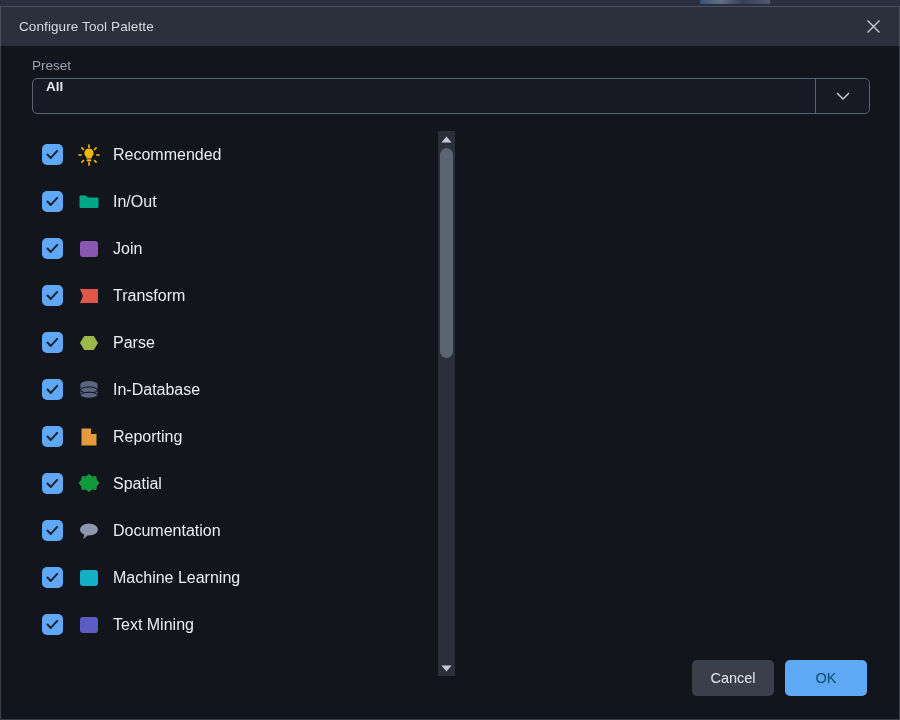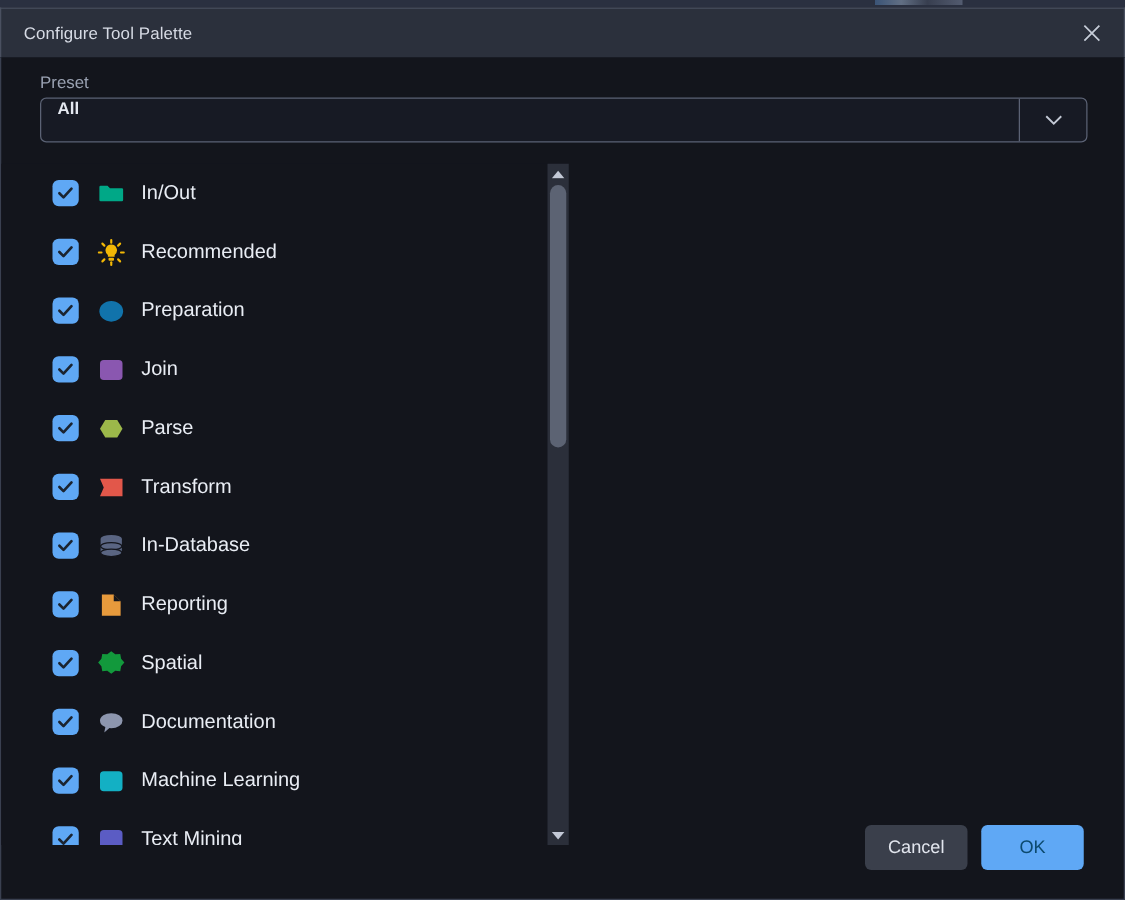--- a/index.html
+++ b/index.html
@@ -275,33 +275,20 @@
         <span class="preset-arrow-box">
           <svg width="16" height="10" viewBox="0 0 16 10">
             <path d="M2 2 L8 8 L14 2" stroke="#c2c8d4" stroke-width="1.5" fill="none"></path>
           </svg>
         </span>
       </div>
 
       <div class="content">
 
         <div class="list-pane" id="list-pane">
-            <div class="cat-row">
-              <span class="chk">
-                <svg width="13" height="11" viewBox="0 0 13 11">
-                  <path d="M1.5 5.6 L4.8 8.9 L11.2 1.9" stroke="#1b2430" stroke-width="2.1" fill="none" stroke-linecap="round" stroke-linejoin="round"></path>
-                </svg>
-              </span>
-              <span class="cat-icon">
-                <svg width="22" height="22" viewBox="0 0 22 22">
-                  <path d="M1.5 5.5 a1 1 0 0 1 1-1 H8 l2 2 h9.5 a1 1 0 0 1 1 1 V16 a1 1 0 0 1-1 1 H2.5 a1 1 0 0 1-1-1 Z" fill="#00a887"></path>
-                </svg>
-              </span>
-              <span class="cat-label">In/Out</span>
-            </div>
             <div class="cat-row">
               <span class="chk">
                 <svg width="13" height="11" viewBox="0 0 13 11">
                   <path d="M1.5 5.6 L4.8 8.9 L11.2 1.9" stroke="#1b2430" stroke-width="2.1" fill="none" stroke-linecap="round" stroke-linejoin="round"></path>
                 </svg>
               </span>
               <span class="cat-icon">
                 <svg width="22" height="22" viewBox="0 0 22 22">
                   <g stroke="#f2b705" stroke-width="1.7" stroke-linecap="round">
                     <path d="M11 1 V3.2"></path>
@@ -320,24 +307,24 @@
               <span class="cat-label">Recommended</span>
             </div>
             <div class="cat-row">
               <span class="chk">
                 <svg width="13" height="11" viewBox="0 0 13 11">
                   <path d="M1.5 5.6 L4.8 8.9 L11.2 1.9" stroke="#1b2430" stroke-width="2.1" fill="none" stroke-linecap="round" stroke-linejoin="round"></path>
                 </svg>
               </span>
               <span class="cat-icon">
                 <svg width="22" height="22" viewBox="0 0 22 22">
-                  <ellipse cx="11" cy="11" rx="9.5" ry="8.3" fill="#1173ab"></ellipse>
-                </svg>
-              </span>
-              <span class="cat-label">Preparation</span>
+                  <path d="M1.5 5.5 a1 1 0 0 1 1-1 H8 l2 2 h9.5 a1 1 0 0 1 1 1 V16 a1 1 0 0 1-1 1 H2.5 a1 1 0 0 1-1-1 Z" fill="#00a887"></path>
+                </svg>
+              </span>
+              <span class="cat-label">In/Out</span>
             </div>
             <div class="cat-row">
               <span class="chk">
                 <svg width="13" height="11" viewBox="0 0 13 11">
                   <path d="M1.5 5.6 L4.8 8.9 L11.2 1.9" stroke="#1b2430" stroke-width="2.1" fill="none" stroke-linecap="round" stroke-linejoin="round"></path>
                 </svg>
               </span>
               <span class="cat-icon">
                 <svg width="22" height="22" viewBox="0 0 22 22">
                   <rect x="2" y="3" width="18" height="16" rx="3" fill="#8a57b0"></rect>
@@ -346,37 +333,37 @@
               <span class="cat-label">Join</span>
             </div>
             <div class="cat-row">
               <span class="chk">
                 <svg width="13" height="11" viewBox="0 0 13 11">
                   <path d="M1.5 5.6 L4.8 8.9 L11.2 1.9" stroke="#1b2430" stroke-width="2.1" fill="none" stroke-linecap="round" stroke-linejoin="round"></path>
                 </svg>
               </span>
               <span class="cat-icon">
                 <svg width="22" height="22" viewBox="0 0 22 22">
+                  <path d="M2 4 H20 V18 H2 L5 11 Z" fill="#e2574a"></path>
+                </svg>
+              </span>
+              <span class="cat-label">Transform</span>
+            </div>
+            <div class="cat-row">
+              <span class="chk">
+                <svg width="13" height="11" viewBox="0 0 13 11">
+                  <path d="M1.5 5.6 L4.8 8.9 L11.2 1.9" stroke="#1b2430" stroke-width="2.1" fill="none" stroke-linecap="round" stroke-linejoin="round"></path>
+                </svg>
+              </span>
+              <span class="cat-icon">
+                <svg width="22" height="22" viewBox="0 0 22 22">
                   <path d="M6.2 4 H15.8 L20 11 L15.8 18 H6.2 L2 11 Z" fill="#9cb84a"></path>
                 </svg>
               </span>
               <span class="cat-label">Parse</span>
-            </div>
-            <div class="cat-row">
-              <span class="chk">
-                <svg width="13" height="11" viewBox="0 0 13 11">
-                  <path d="M1.5 5.6 L4.8 8.9 L11.2 1.9" stroke="#1b2430" stroke-width="2.1" fill="none" stroke-linecap="round" stroke-linejoin="round"></path>
-                </svg>
-              </span>
-              <span class="cat-icon">
-                <svg width="22" height="22" viewBox="0 0 22 22">
-                  <path d="M2 4 H20 V18 H2 L5 11 Z" fill="#e2574a"></path>
-                </svg>
-              </span>
-              <span class="cat-label">Transform</span>
             </div>
             <div class="cat-row">
               <span class="chk">
                 <svg width="13" height="11" viewBox="0 0 13 11">
                   <path d="M1.5 5.6 L4.8 8.9 L11.2 1.9" stroke="#1b2430" stroke-width="2.1" fill="none" stroke-linecap="round" stroke-linejoin="round"></path>
                 </svg>
               </span>
               <span class="cat-icon">
                 <svg width="22" height="22" viewBox="0 0 22 22">
                   <ellipse cx="11" cy="5" rx="8.5" ry="3" fill="#5a6582"></ellipse>

